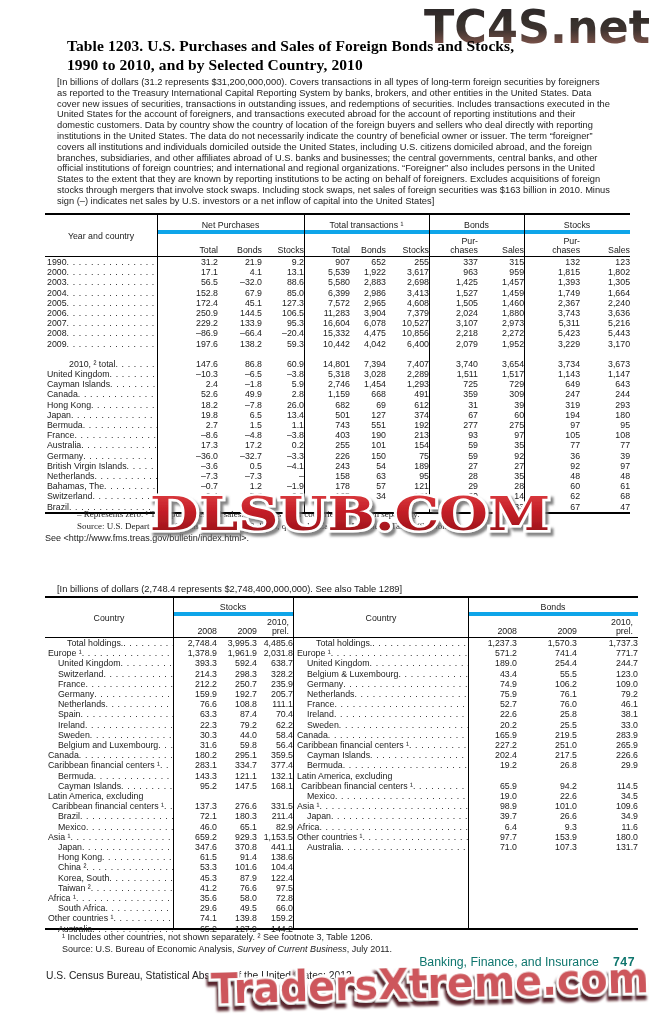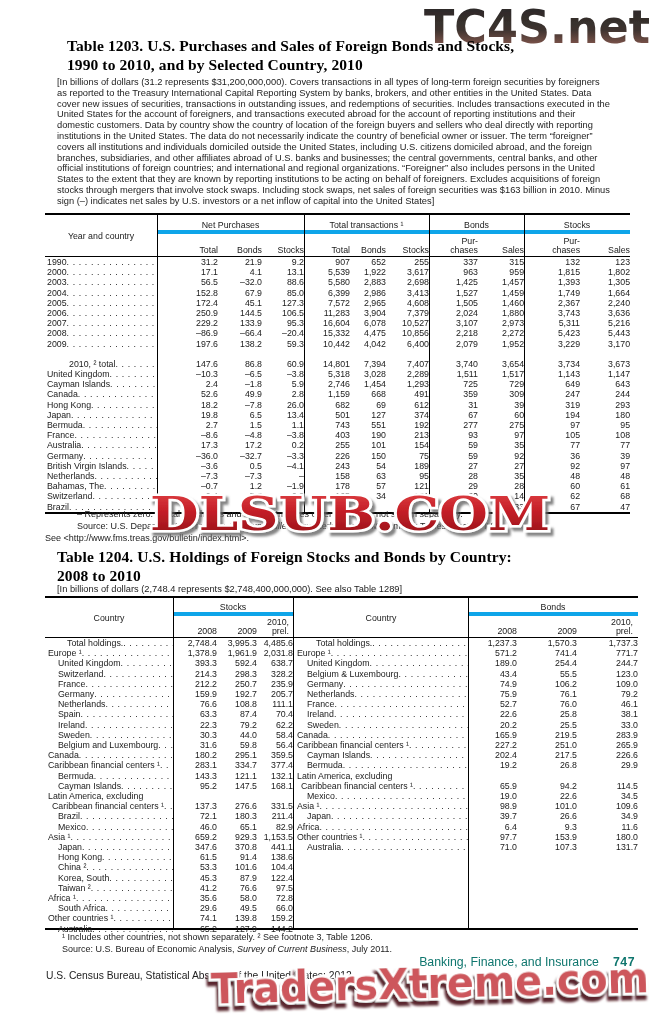--- a/index.html
+++ b/index.html
@@ -44,21 +44,21 @@
   .t1204 td{font-size:8.6px;line-height:10px;height:10px;}
   .lpanel{width:248px;}
   .rpanel{width:345px;border-left:1px solid #000;height:100%;box-sizing:border-box;}
   .t1204 tr.ind0 td.lbl{padding-left:3px;}
   .t1204 tr.ind1 td.lbl{padding-left:13px;}
   .t1204 tr.indT td.lbl{padding-left:22px;}
   .t1204 th.sub{height:21px;}
   .t1204 th.grp{height:14px;}
   
   .fnotes{font-size:9px;line-height:11.8px;color:#222;}
-  .fn-ind{padding-left:32px;}
+  .fn-ind{padding-left:32px;font-family:Liberation Serif, serif;}
   .fn-ind2{padding-left:17px;}
   .foot-right{font-size:12.3px;color:#0f766e;}
   .foot-right .pg{font-weight:bold;margin-left:14px;letter-spacing:.5px;}
   .census{font-size:10.3px;color:#222;}
   
   svg.wm{position:absolute;pointer-events:none;}
   #wm-top{top:-3px;right:-4px;}
   #wm-mid{top:480px;left:138px;}
   #wm-bot{top:954px;right:-6px;transform:rotate(-1.5deg);}
 </style>
@@ -568,24 +568,20 @@
     <i class="vl" style="left:384px"></i>
     <i class="vl" style="left:479px"></i>
   </div>
 
   <div class="abs fnotes" style="top:509px;left:45px;width:565px;">
     <div class="fn-ind">– Represents zero. ¹ Total purchases and sales. ² Includes other countries, not shown separately.</div>
     <div class="fn-ind"><span>Source: U.S. Department of Treasury, </span><i>Treasury Bulletin</i><span>, quarterly, Capital Movements Tables (Section IV).</span></div>
     <div>See &lt;http://www.fms.treas.gov/bulletin/index.html&gt;.</div>
   </div>
 
-  <h1 class="abs tbl-title" style="top:547px;left:57px;">
-    <span>Table 1204. U.S. Holdings of Foreign Stocks and Bonds by Country:</span><br>
-    <span>2008 to 2010</span>
-  </h1>
   <p class="abs intro" style="top:584px;left:57px;width:560px;">[In billions of dollars (2,748.4 represents $2,748,400,000,000). See also Table 1289]</p>
 
   <div class="twrap" id="w1204">
     <div class="lpanel">
       <table class="dtable t1204" style="width:248px">
         <colgroup>
             <col style="width:128px">
             <col style="width:44px">
             <col style="width:40px">
             <col style="width:36px">

